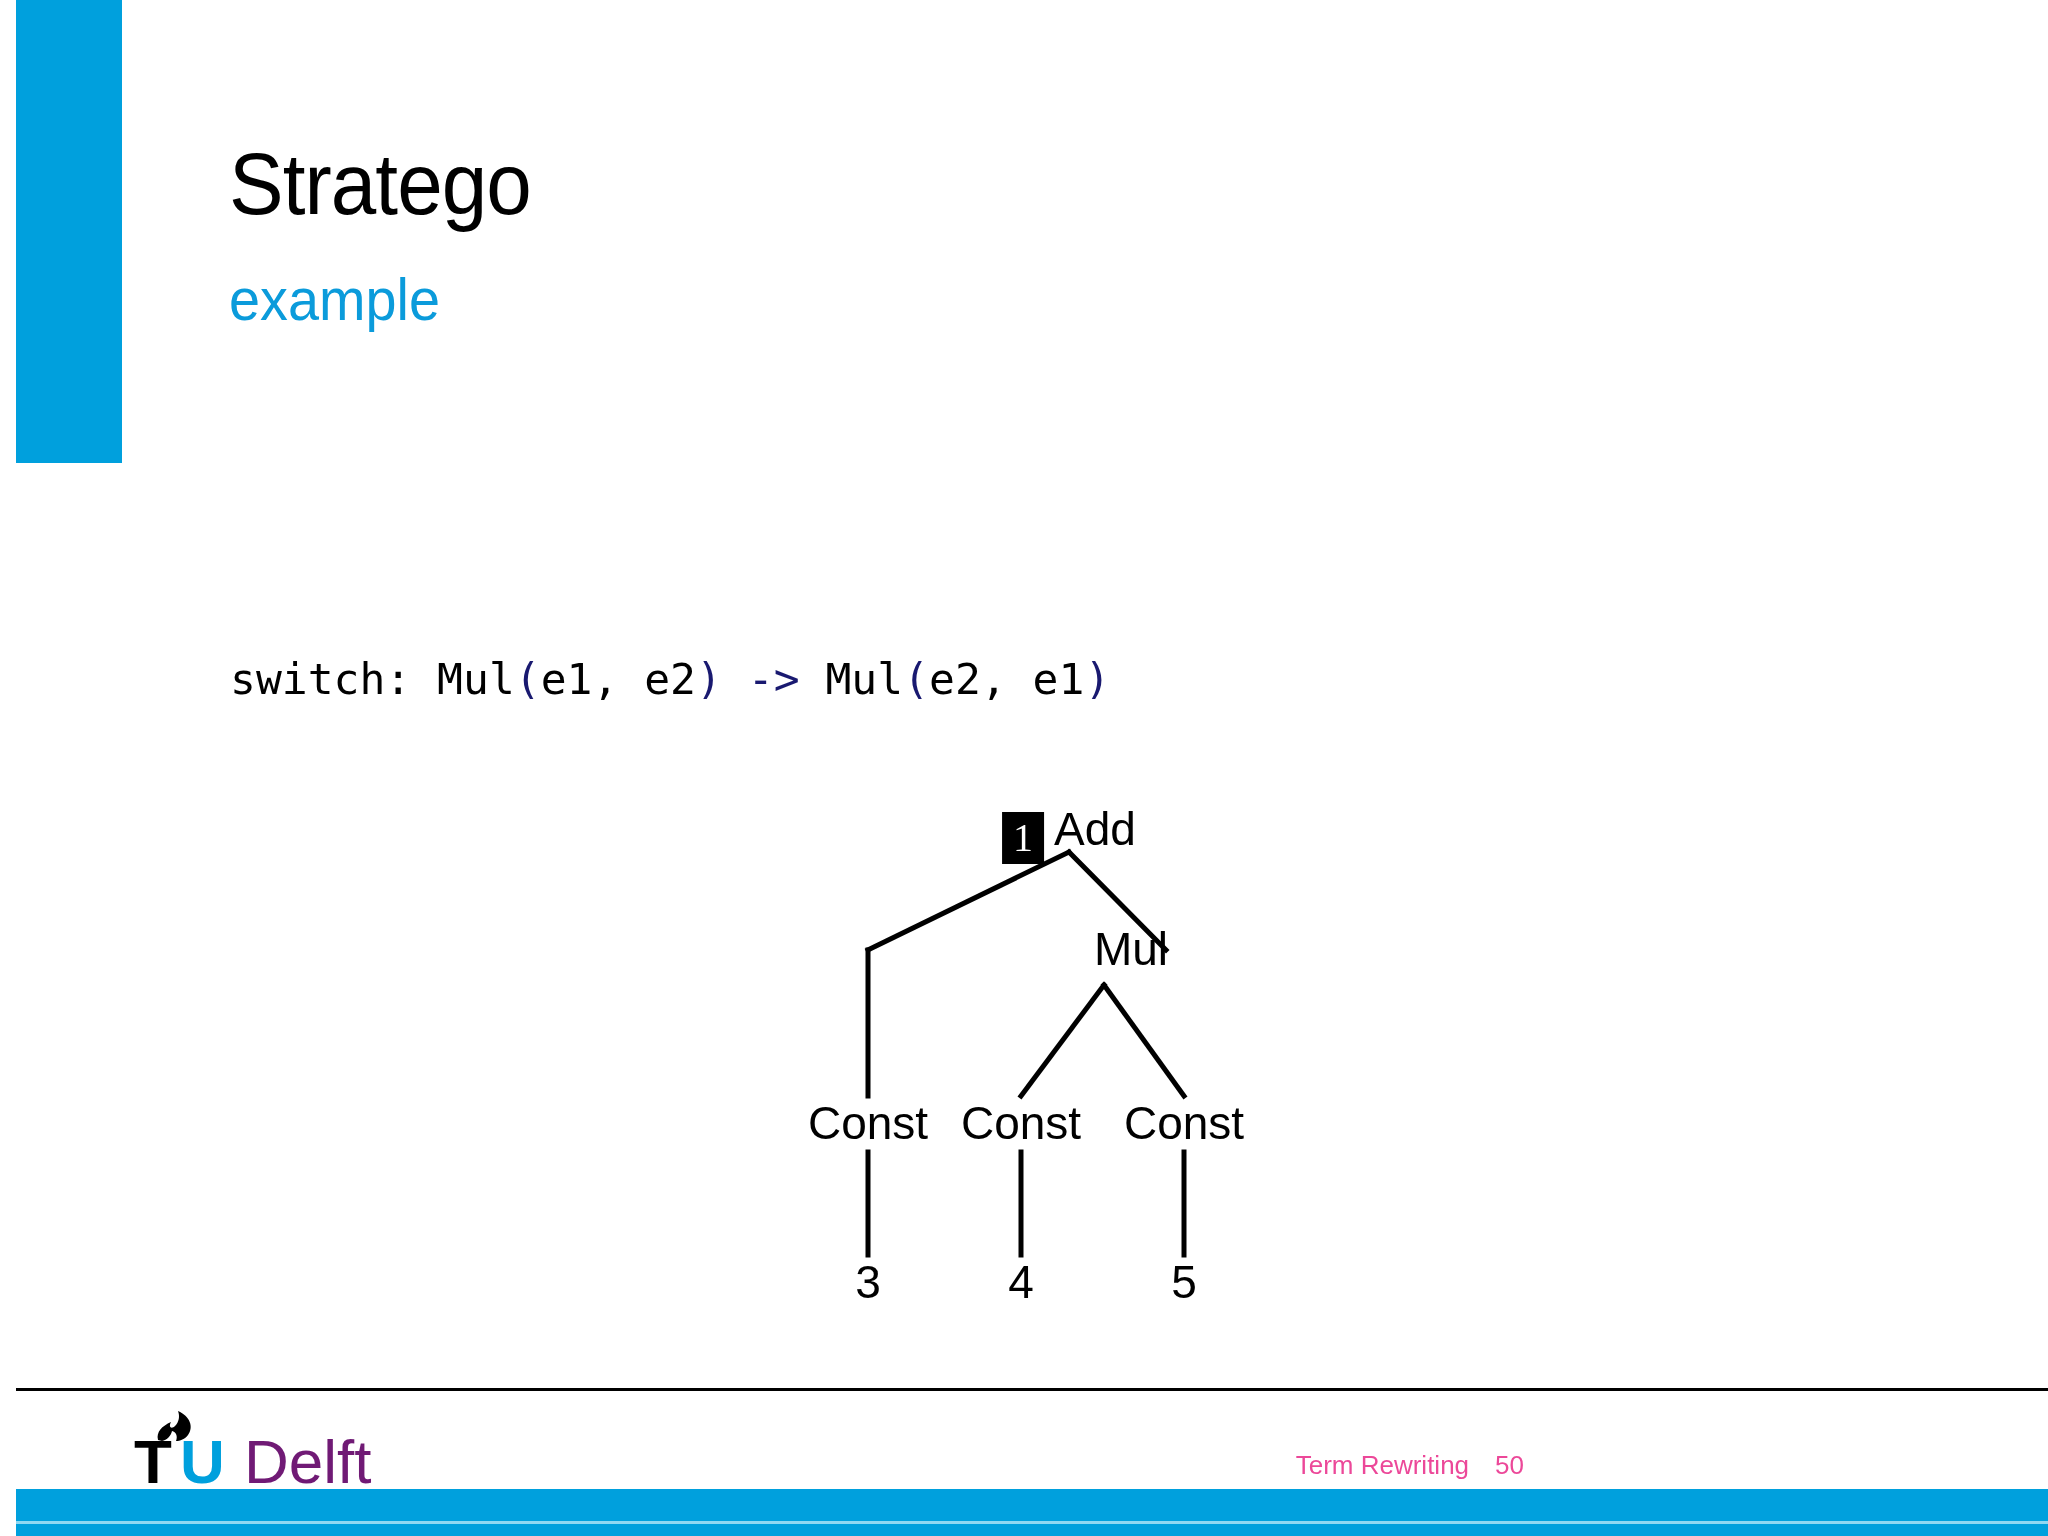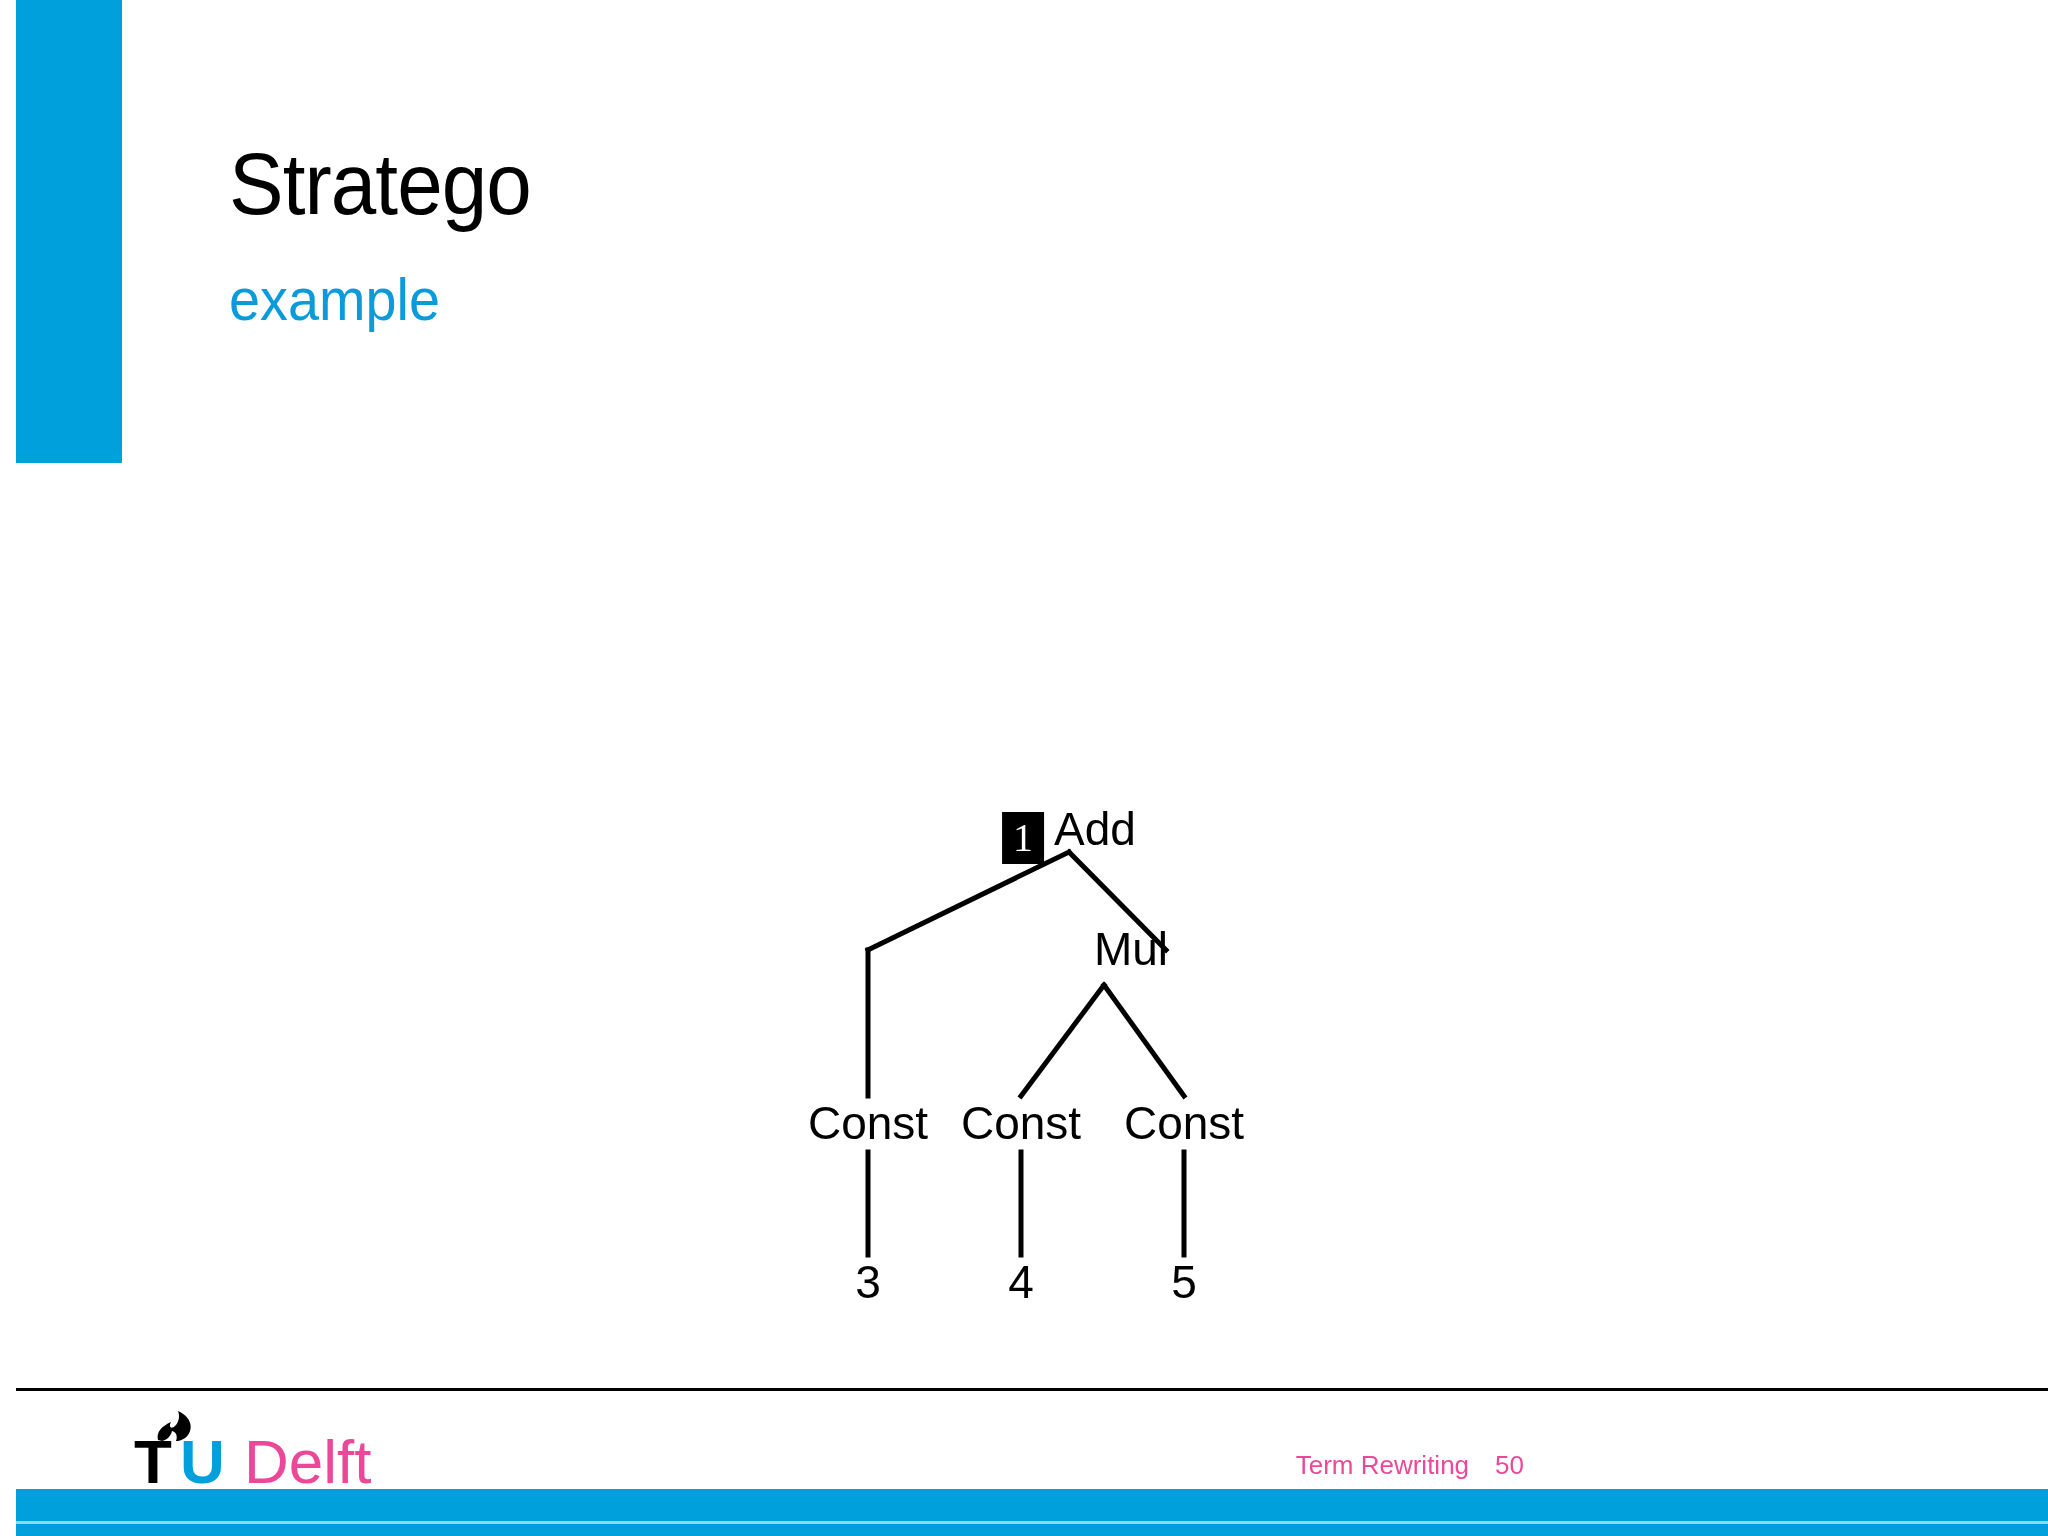--- a/index.html
+++ b/index.html
@@ -94,21 +94,21 @@
     font-weight:700;font-size:62px;line-height:52px;color:#000;
   }
   .logo-u{
     position:absolute;left:46px;top:22px;
     font-family:"Liberation Sans", sans-serif;
     font-weight:700;font-size:62px;line-height:52px;color:#00a0dd;
   }
   .logo-delft{
     position:absolute;left:110px;top:22px;
     font-family:"Liberation Sans", sans-serif;
-    font-weight:400;font-size:62px;line-height:52px;color:#ec4899;
+    font-weight:400;font-size:62px;line-height:52px;color:#701a75;
     white-space:nowrap;
   }
   .footer-right{
     position:absolute;right:112px;top:1450px;
     font-family:"Liberation Sans", sans-serif;
     font-size:26px;color:#ec4899;
     white-space:nowrap;
   }
   .footer-right .pg{margin-left:26px;}
   .bottom-bar-a{position:absolute;left:0;top:1489px;width:2048px;height:32px;background:#00a0dd;}
@@ -120,20 +120,21 @@
 
 <div class="slide">
 
   <div class="accent-bar"></div>
 
   <div class="title">Stratego</div>
   <div class="subtitle">example</div>
 
   <div class="code">
 
+    <span class="ln"><span>switch: Mul</span><span class="punct">(</span><span>e1, e2</span><span class="punct">)</span><span class="punct"> -&gt; </span><span>Mul</span><span class="punct">(</span><span>e2, e1</span><span class="punct">)</span></span>
 
     <span class="gap"></span>
 
 
     
 
     
   </div>
 
   <div class="tree">

